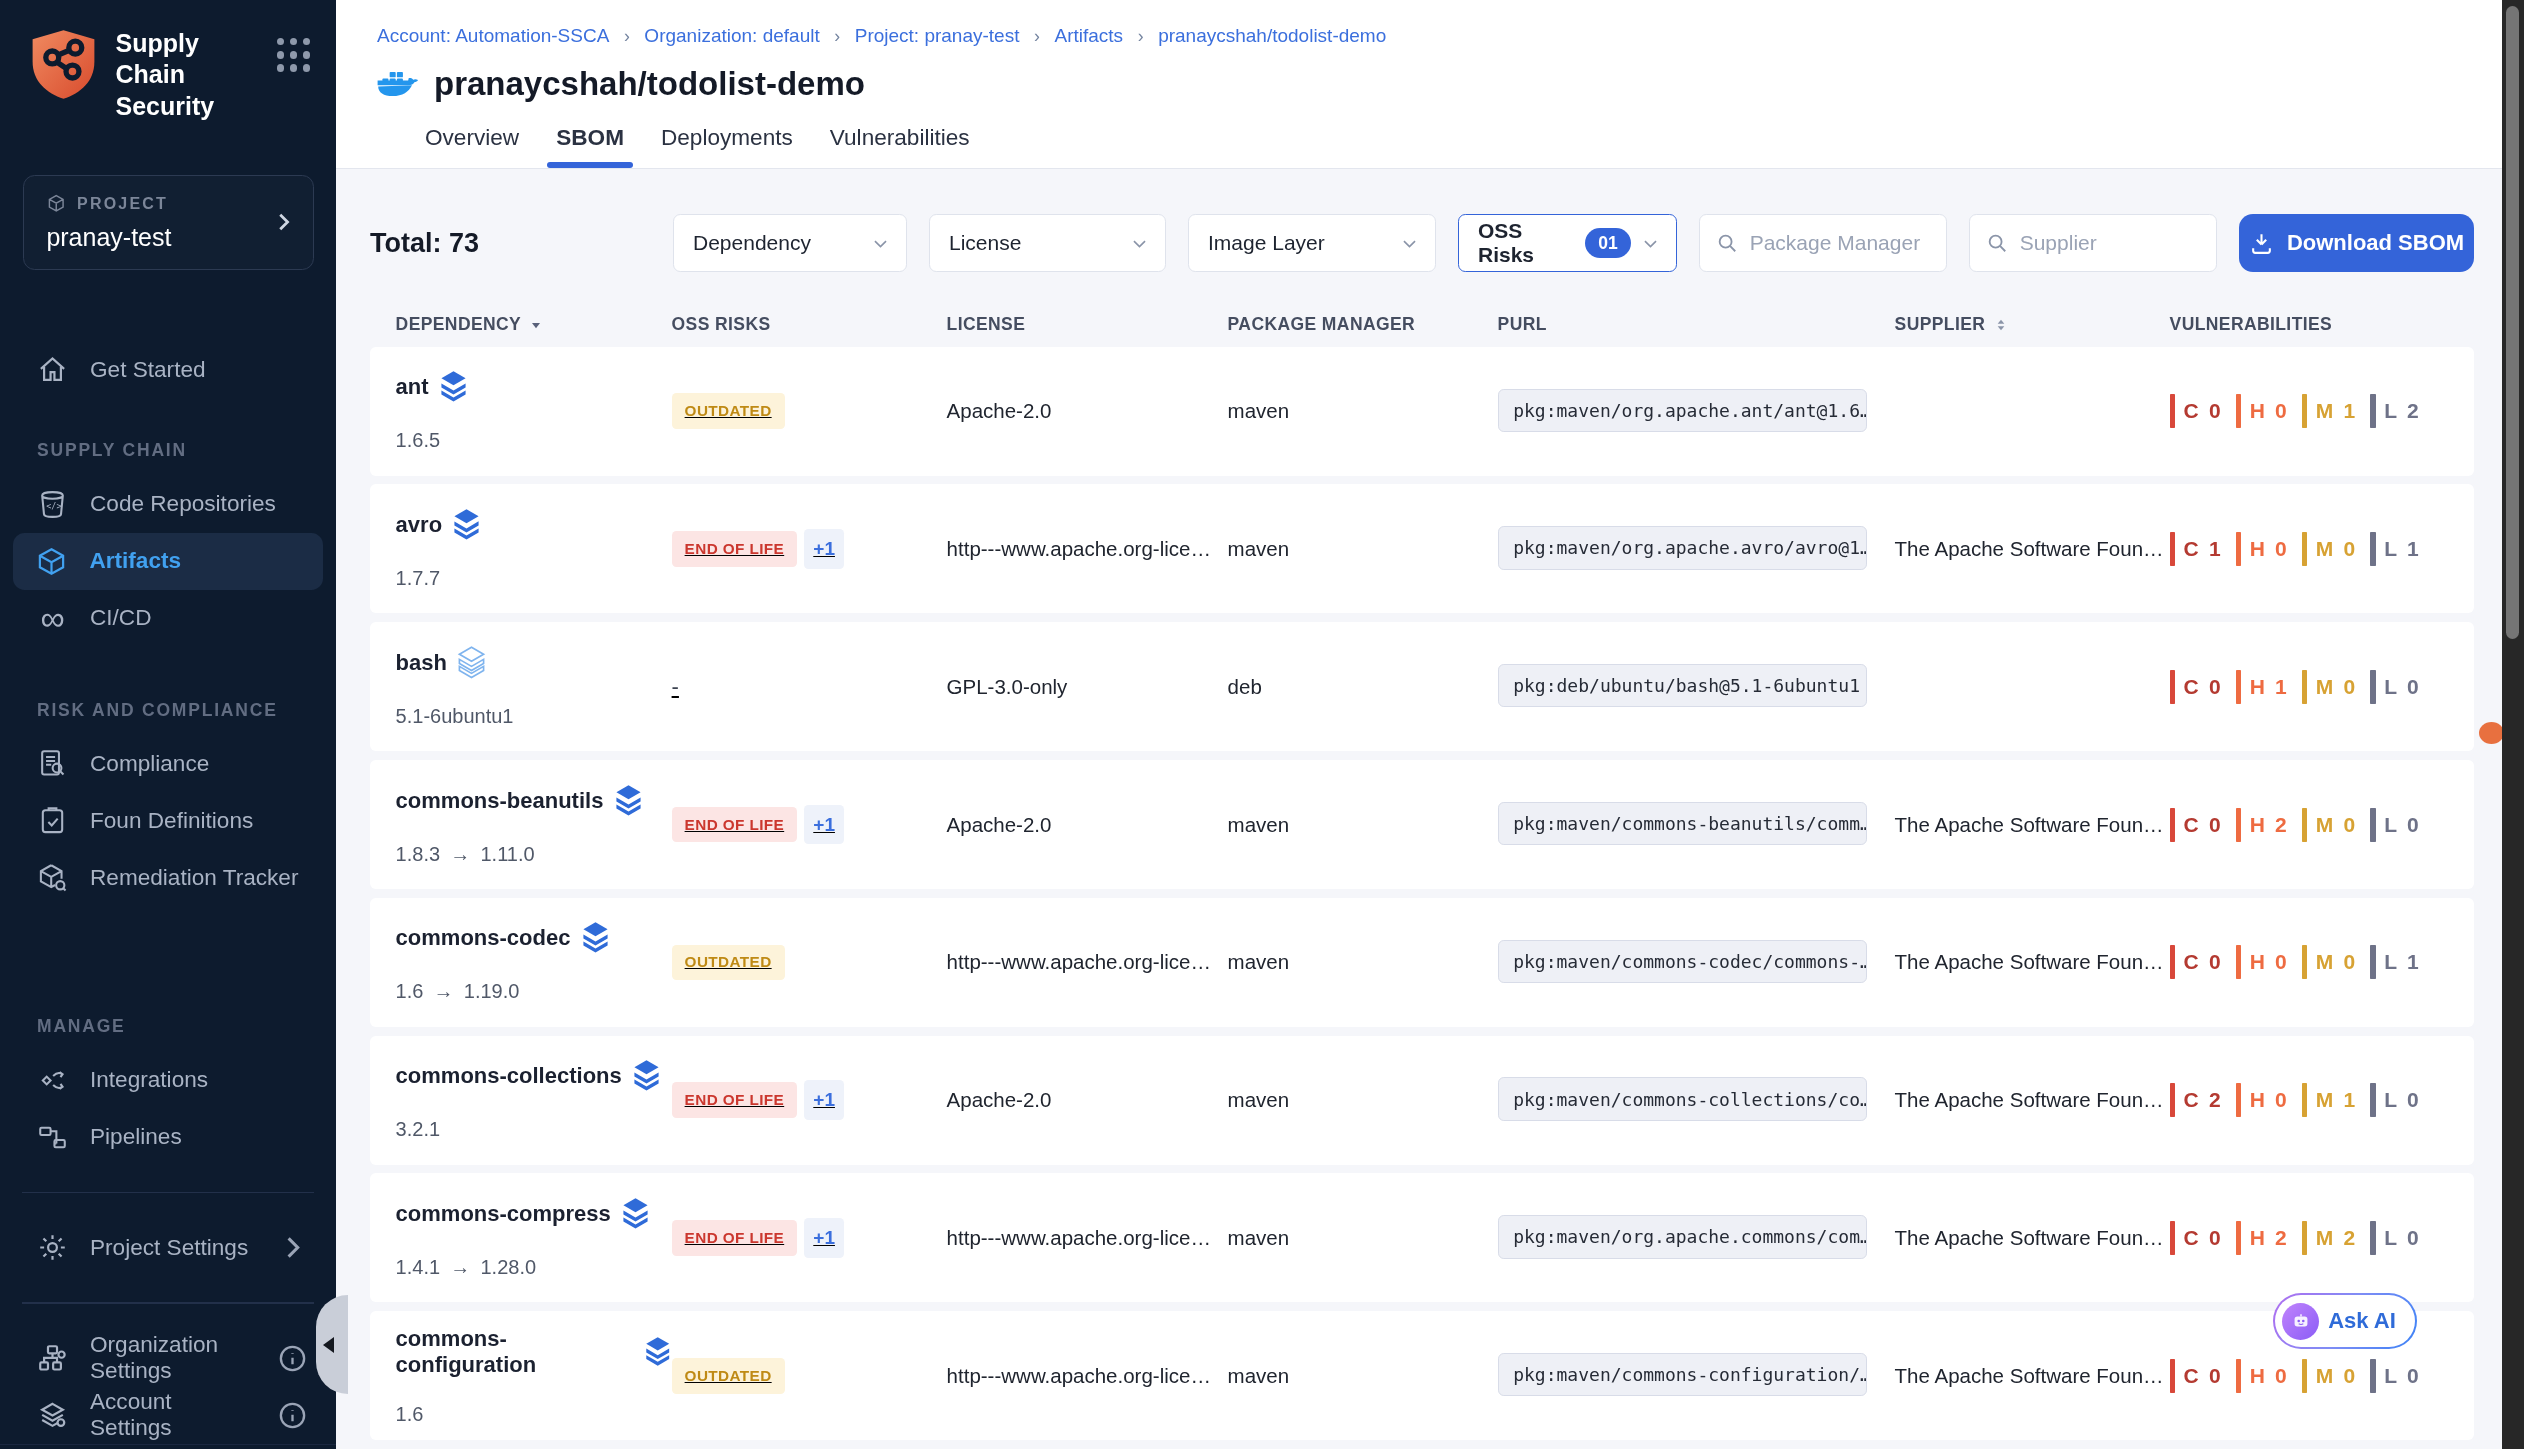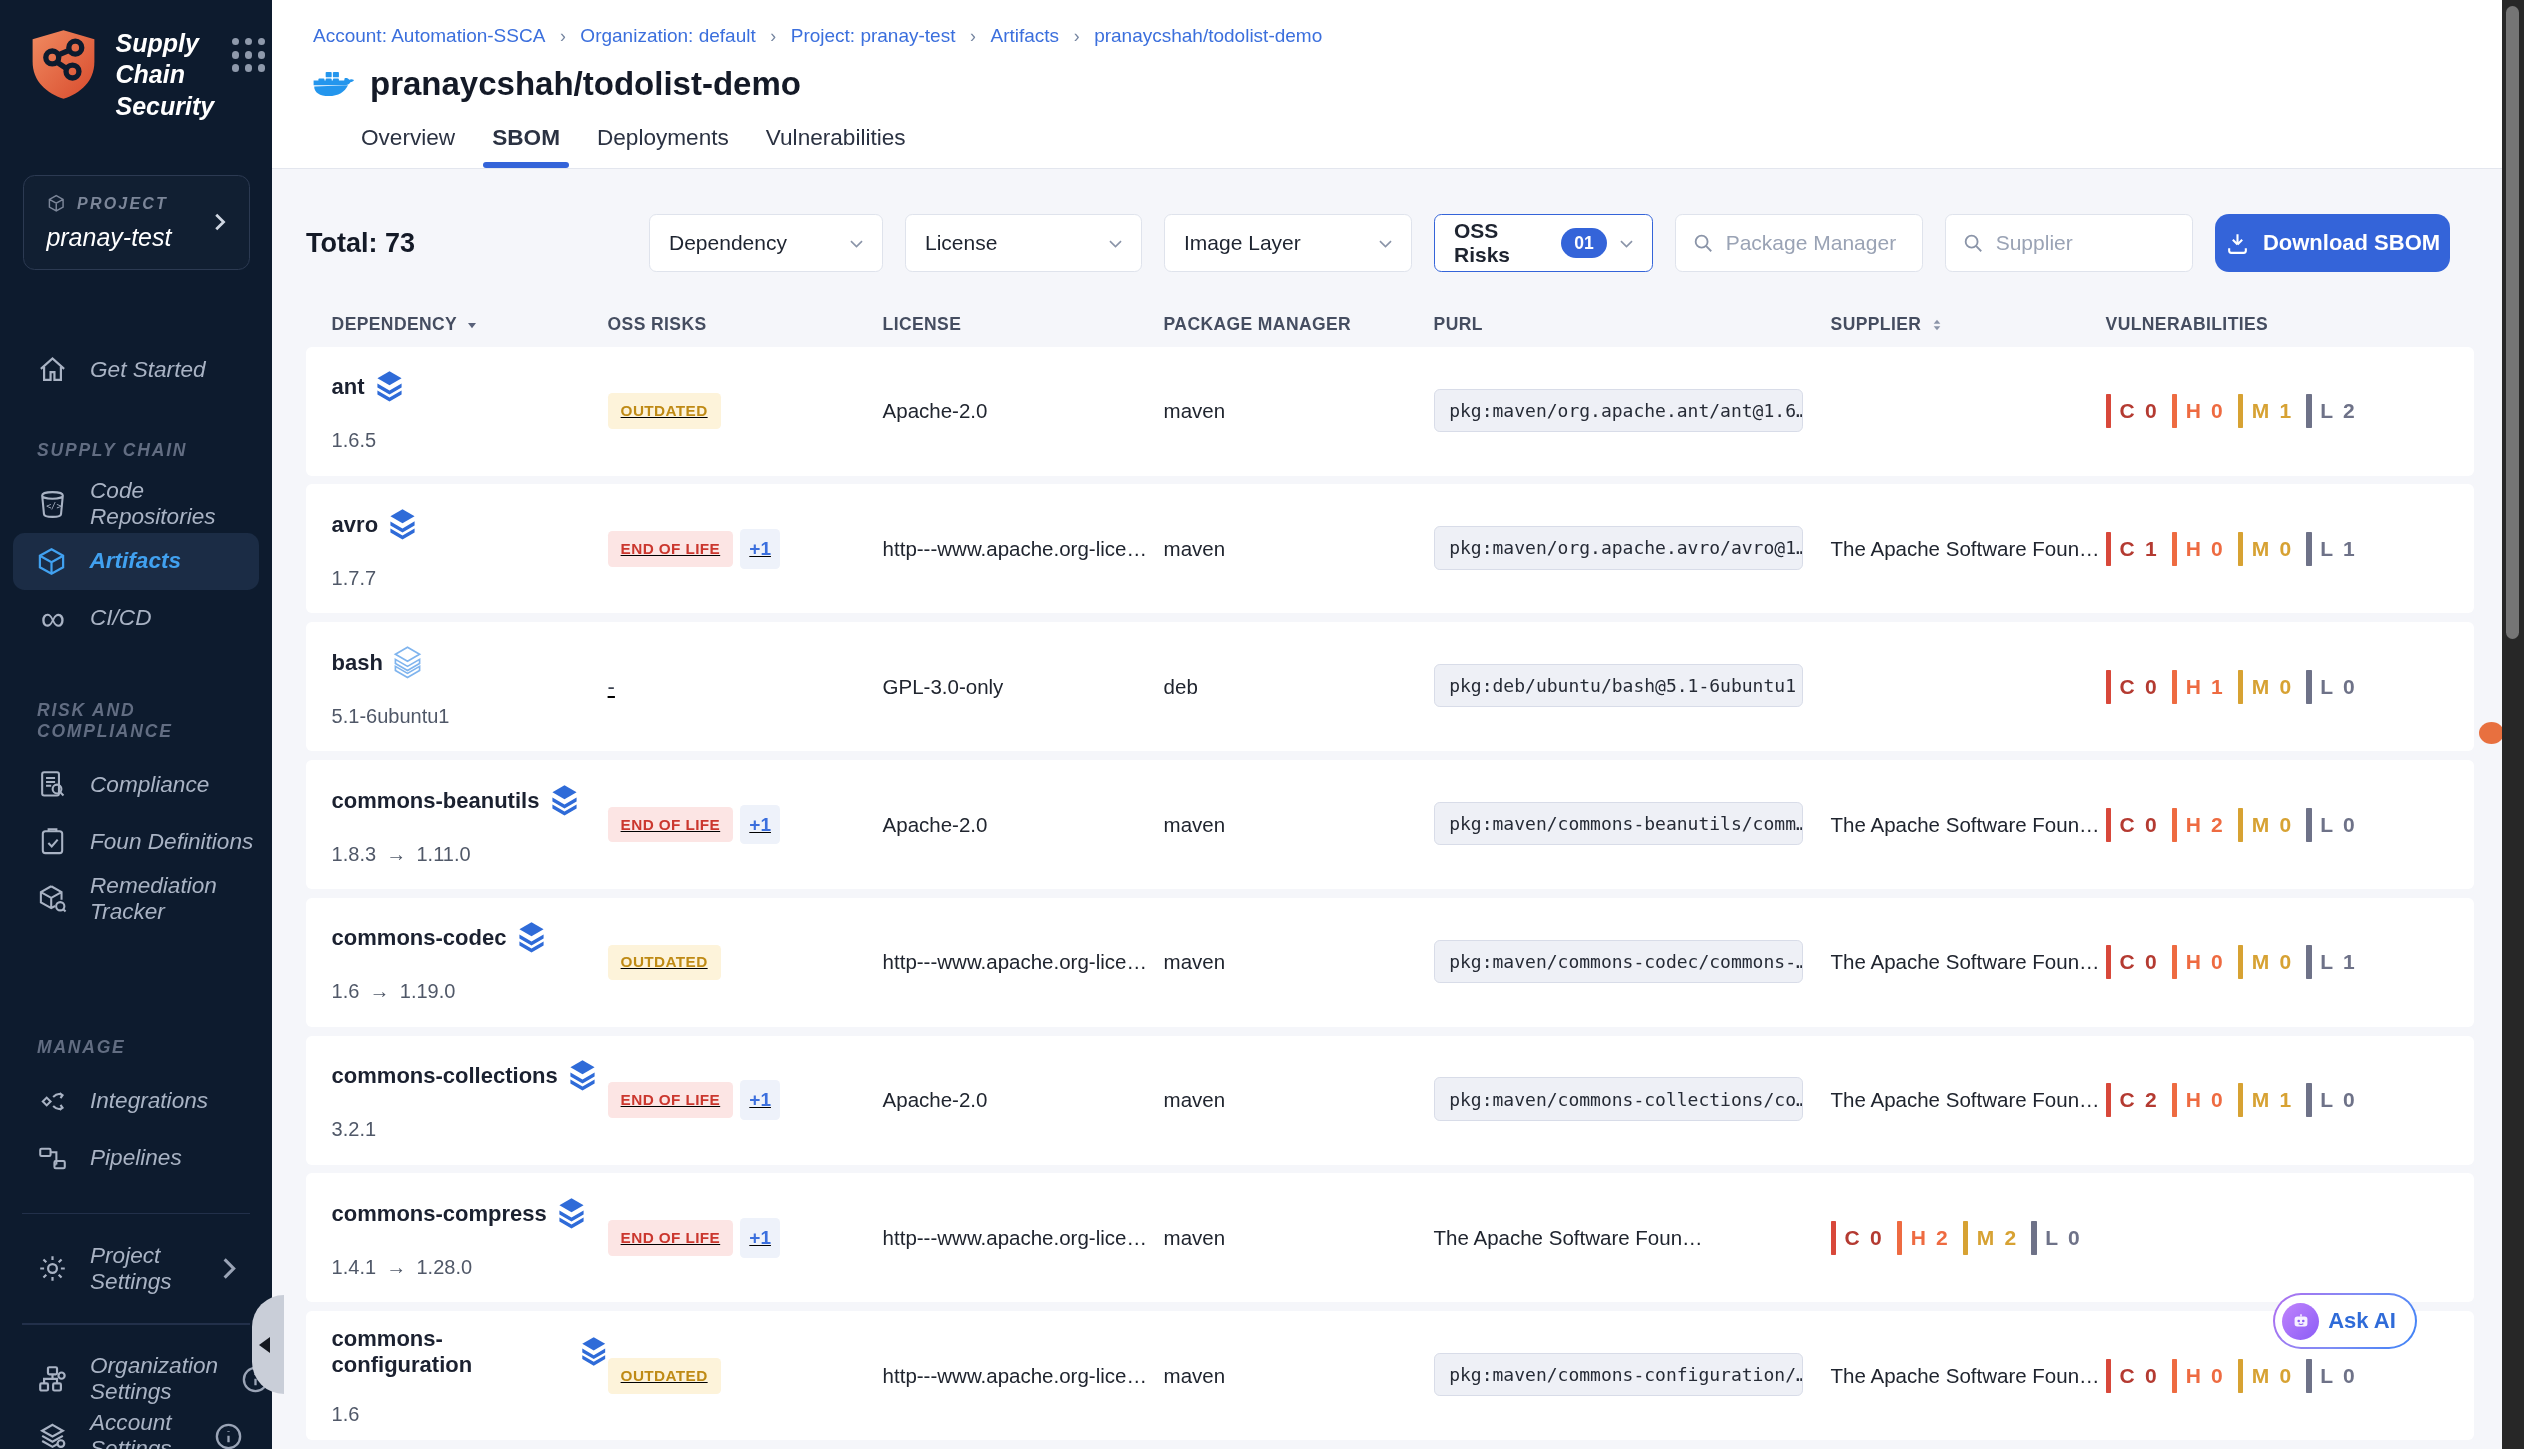--- a/index.html
+++ b/index.html
@@ -1,20 +1,20 @@
 <!DOCTYPE html>
 <html style="font-size:11.7px"><head>
 <meta charset="utf-8">
 <style>
   * { margin:0; padding:0; box-sizing:border-box; }
   html,body { width:2525px; height:1449px; overflow:hidden; }
   body { font-family:"Liberation Sans", sans-serif; background:#f5f6fa; display:flex; position:relative; }
 
   
-  .sidebar { width:272px; flex-shrink:0; background:#0d1b2e; color:#a9b3c4; display:flex; flex-direction:column; position:relative; z-index:10;font-style:italic; }
+  .sidebar { width:336px; flex-shrink:0; background:#0d1b2e; color:#a9b3c4; display:flex; flex-direction:column; position:relative; z-index:10; }
   .sb-header { padding:28px 26px 0 29px; display:flex; align-items:flex-start; gap:17.5px; }
   .sb-logo { width:69px; height:73px; flex-shrink:0; }
   .sb-title { font-size:25px; font-weight:700; color:#ffffff; line-height:1.25; width:168px; }
   .sb-grid { margin-left:auto; margin-top:10.2px; display:grid; grid-template-columns:repeat(3,7.3px); grid-gap:5.8px; }
   .sb-grid i { width:7.3px; height:7.3px; border-radius:50%; background:#8e99ab; display:block; }
   .sb-accent { height:5.1px; background:#e8573c; margin:22px 22px 0 22px; }
   .project-card { margin:31px 22px 0 23.4px; border:1.5px solid #2c3a52; border-radius:11.7px; padding:17.5px 22px; position:relative; background:rgba(255,255,255,0.02); }
   .project-label { display:flex; align-items:center; gap:10.2px; font-size:16px; letter-spacing:2.2px; color:#7c8699; font-weight:700; }
   .project-label svg { width:20.5px; height:20.5px; }
   .project-name { margin-top:8.8px; font-size:25px; color:#ffffff; font-weight:500; }
@@ -666,20 +666,21 @@
               <span>→</span>
               <span>1.28.0</span>
             </div>
           </div>
           <div class="risk-cell">
             <span class="badge eol">END OF LIFE</span>
             <span class="plus-more">+1</span>
           </div>
           <div class="cell-text">http---www.apache.org-lice…</div>
           <div class="cell-text">maven</div>
+          <div><span class="purl">pkg:maven/org.apache.commons/com…</span></div>
           <div class="cell-text">The Apache Software Foun…</div>
           <div class="vulns">
             <span class="vgroup v-C">
               <span class="vbar"></span>
               <span class="vtxt">C 0</span>
             </span>
             <span class="vgroup v-H">
               <span class="vbar"></span>
               <span class="vtxt">H 2</span>
             </span>

